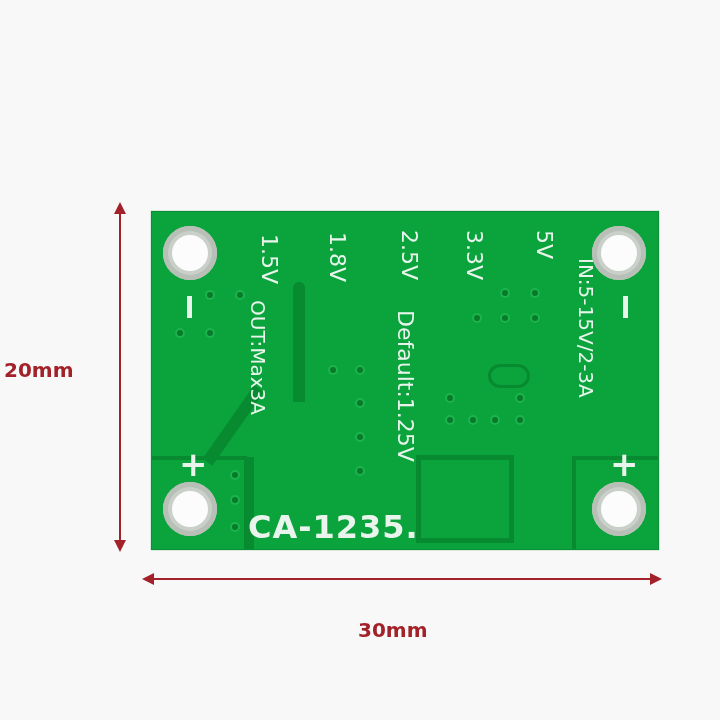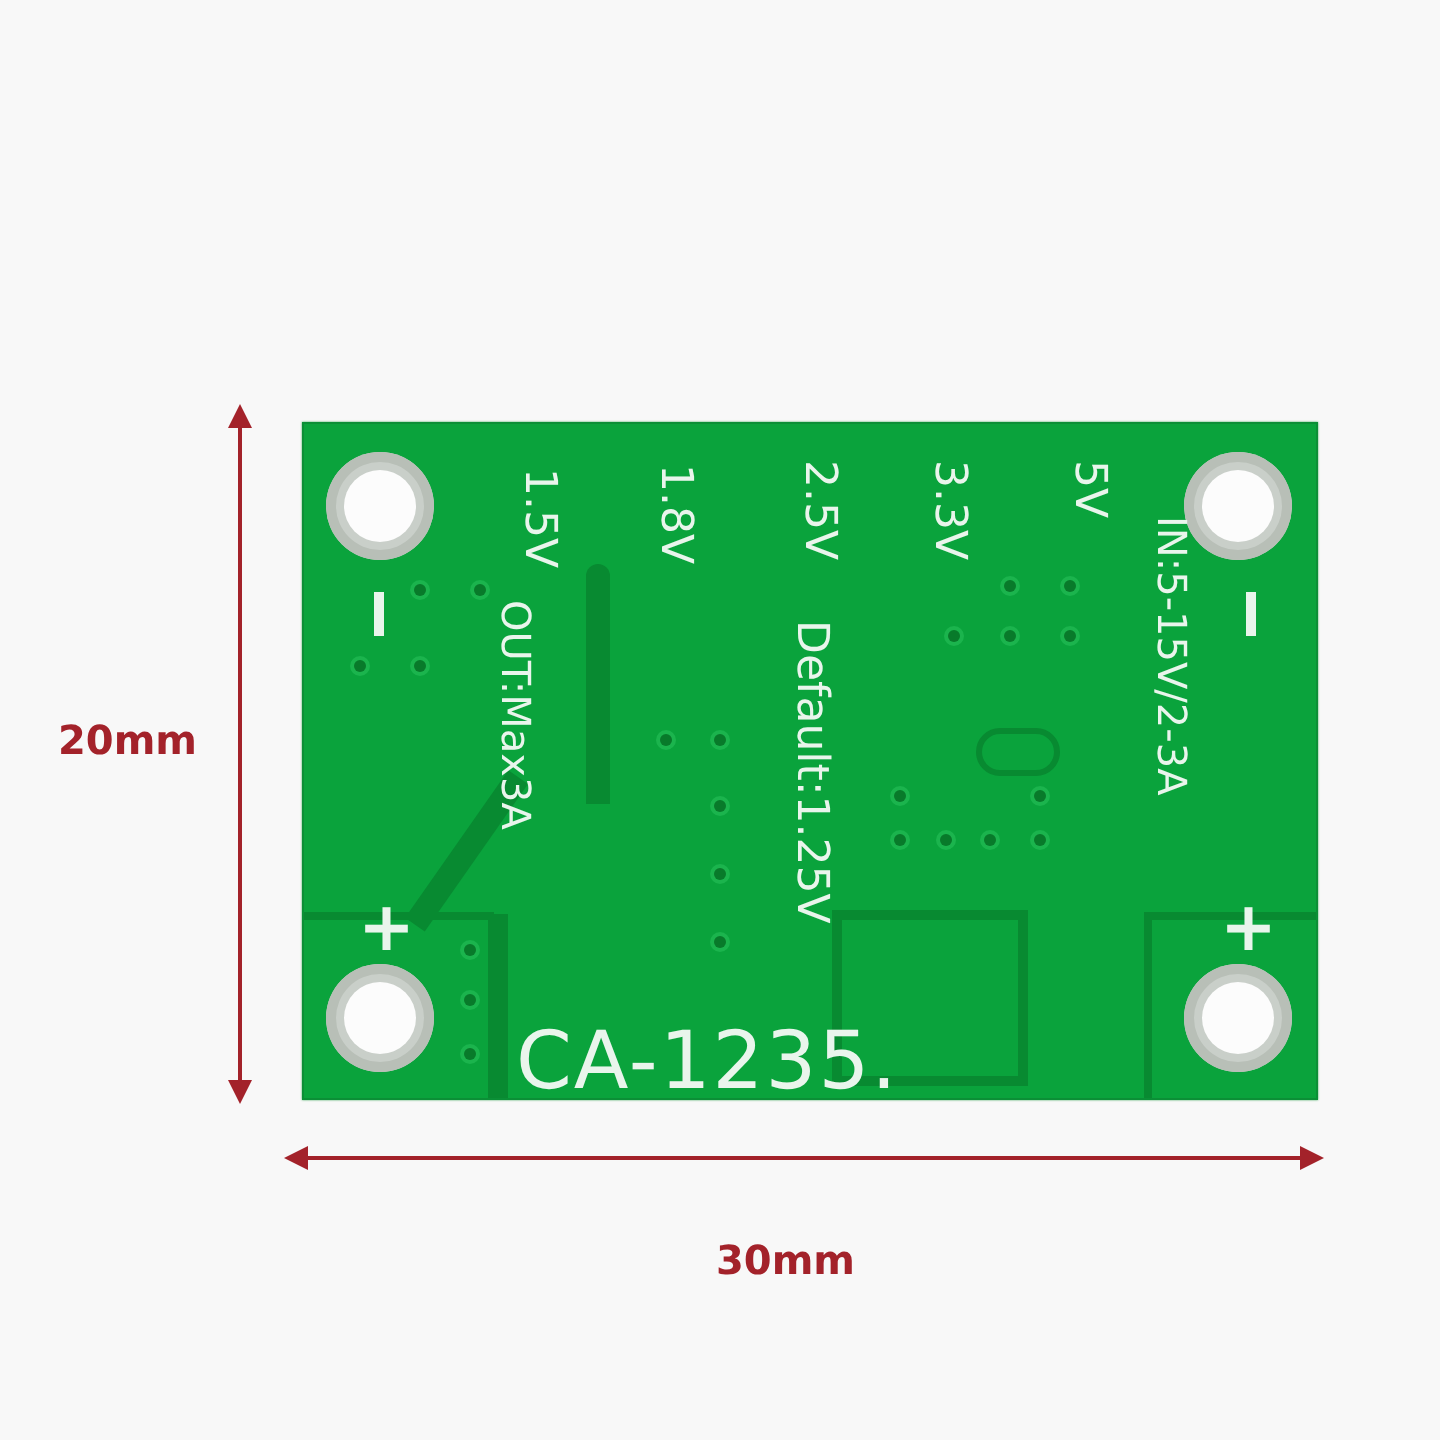--- a/index.html
+++ b/index.html
@@ -13,21 +13,21 @@
   .trace{position:absolute;background:#088a31;}
 </style>
 </head>
 <body>
 
 <svg style="position:absolute;left:108px;top:200px" width="24" height="354">
   <line x1="12" y1="10" x2="12" y2="344" stroke="#a3222a" stroke-width="2"></line>
   <polygon points="12,2 6,14 18,14" fill="#a3222a"></polygon>
   <polygon points="12,352 6,340 18,340" fill="#a3222a"></polygon>
 </svg>
-<div class="dim-label" style="left:29px;top:358px;">20mm</div>
+<div class="dim-label" style="left:4px;top:358px;">20mm</div>
 
 <svg style="position:absolute;left:140px;top:569px" width="524" height="20">
   <line x1="8" y1="10" x2="516" y2="10" stroke="#a3222a" stroke-width="2"></line>
   <polygon points="2,10 14,4 14,16" fill="#a3222a"></polygon>
   <polygon points="522,10 510,4 510,16" fill="#a3222a"></polygon>
 </svg>
 <div class="dim-label" style="left:358px;top:618px;">30mm</div>
 
 <div class="pcb">
 
@@ -78,14 +78,14 @@
 
   <div class="silk" style="left:130px;top:22px;font-size:22px;transform:rotate(90deg);">1.5V</div>
   <div class="silk" style="left:198px;top:20px;font-size:22px;transform:rotate(90deg);">1.8V</div>
   <div class="silk" style="left:270px;top:18px;font-size:22px;transform:rotate(90deg);">2.5V</div>
   <div class="silk" style="left:335px;top:18px;font-size:22px;transform:rotate(90deg);">3.3V</div>
   <div class="silk" style="left:405px;top:18px;font-size:22px;transform:rotate(90deg);">5V</div>
   <div class="silk" style="left:118px;top:88px;font-size:20px;transform:rotate(90deg);">OUT:Max3A</div>
   <div class="silk" style="left:266px;top:98px;font-size:22px;transform:rotate(90deg);">Default:1.25V</div>
   <div class="silk" style="left:446px;top:46px;font-size:20px;transform:rotate(90deg);">IN:5-15V/2-3A</div>
 
-  <div class="silk" style="left:106px;top:296px;font-size:40px;letter-spacing:1px;">CA-1235.</div>
+  <div class="silk" style="left:96px;top:296px;font-size:32px;letter-spacing:1px;font-weight:bold;">CA-1235.</div>
 </div>
 
 </body></html>

